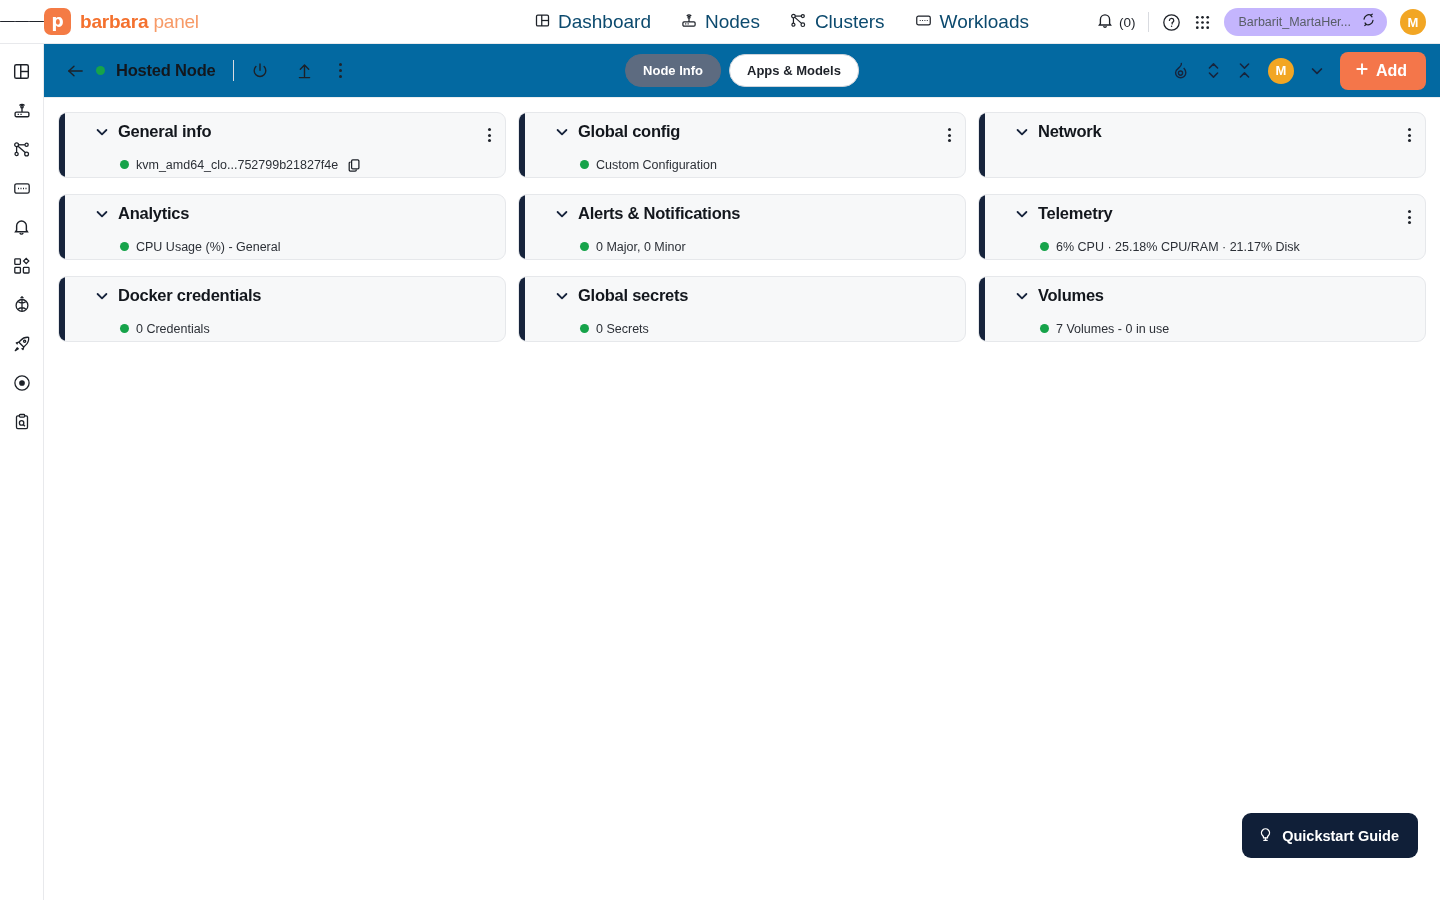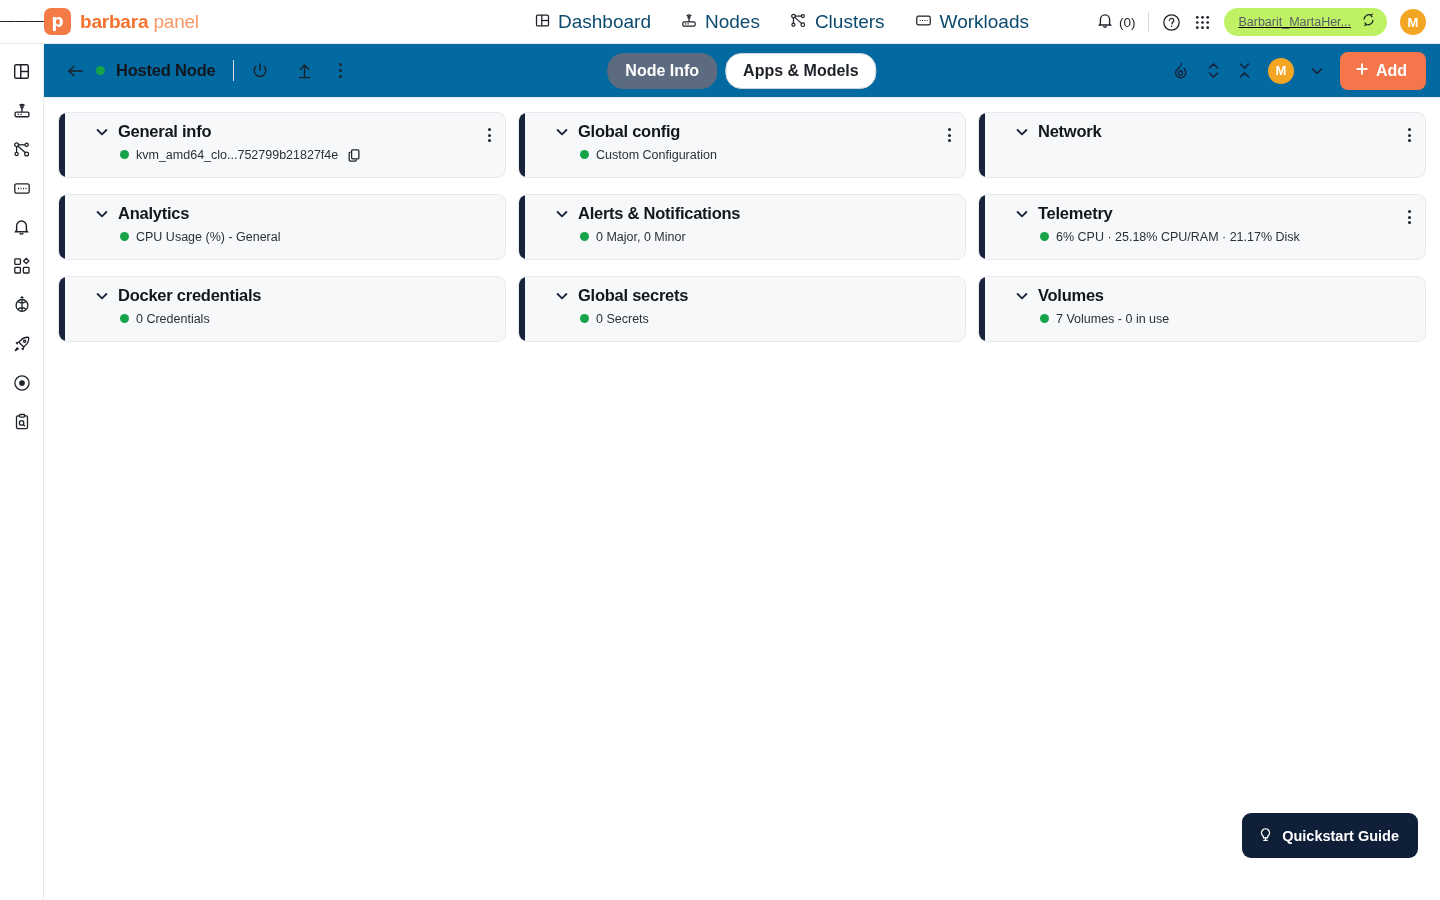--- a/index.html
+++ b/index.html
@@ -55,22 +55,22 @@
   .topright {
     position: absolute; right: 14px; top: 0; height: 44px;
     display: flex; align-items: center; gap: 13px;
   }
   .bell-group { display: flex; align-items: center; gap: 6px; cursor: pointer; }
   .bell-count { font-size: 13.5px; color: #1d2128; }
   .vdiv { width: 1px; height: 20px; background: #d9dbe0; }
   .icon-btn { cursor: pointer; display: flex; align-items: center; justify-content: center; }
   .org-chip {
     display: flex; align-items: center; gap: 10px;
-    background: #bef264; border-radius: 14px;
-    padding: 5px 11px 5px 14px; cursor: pointer; text-decoration: underline;
+    background: #c4b5fd; border-radius: 14px;
+    padding: 5px 11px 5px 14px; cursor: pointer;
   }
   .org-chip .name {
     font-size: 12.5px; color: #585d66; max-width: 124px;
     white-space: nowrap; overflow: hidden; text-overflow: ellipsis;
   }
   .avatar {
     width: 26px; height: 26px; border-radius: 50%;
     background: #F2A624; color: #fff;
     display: flex; align-items: center; justify-content: center;
     font-size: 13px; font-weight: bold; cursor: pointer;
@@ -105,21 +105,21 @@
   .sub-div { width: 1px; height: 21px; background: #d9dbe0; margin: 0 6px; }
   .kebab { display: flex; flex-direction: column; gap: 2.6px; cursor: pointer; padding: 3px; }
   .kebab i { width: 3px; height: 3px; border-radius: 50%; background: #20242b; display: block; }
 
   .tabs {
     position: absolute; left: 50%; transform: translateX(-50%);
     display: flex; gap: 8px; align-items: center;
   }
   .tab {
     border-radius: 16px; padding: 8px 17px;
-    font-size: 16px; font-weight: bold; cursor: pointer;
+    font-size: 13px; font-weight: bold; cursor: pointer;
     border: 1px solid #cfd3da; background: #fff; color: #1d2128;
     white-space: nowrap;
   }
   .tab.active { background: #5d6b80; border-color: #5d6b80; color: #fff; }
 
   .sub-right {
     position: absolute; right: 14px;
     display: flex; align-items: center; gap: 16px;
   }
   .chev-dd { cursor: pointer; display: flex; align-items: center; }
@@ -167,21 +167,21 @@
     letter-spacing: -0.25px; line-height: 1.2;
   }
   .card-kebab {
     position: absolute; right: 11px; top: 12px;
     display: flex; flex-direction: column; gap: 2.6px;
     cursor: pointer; padding: 3px;
   }
   .card-kebab i { width: 3px; height: 3px; border-radius: 50%; background: #20242b; display: block; }
   .card-sub {
     display: flex; align-items: center; gap: 7px;
-    margin-top: 6px; margin-left: 25px;
+    margin-top: 16px; margin-left: 25px;
   }
   .card-sub .txt { font-size: 12.5px; color: #2c3037; white-space: nowrap; }
   .copy-ic { cursor: pointer; display: flex; align-items: center; margin-left: 2px; }
 
   
   .quickstart {
     position: absolute; right: 22px; bottom: 42px;
     background: #101f38; color: #fff;
     border-radius: 9px;
     padding: 13px 19px 13px 16px;

